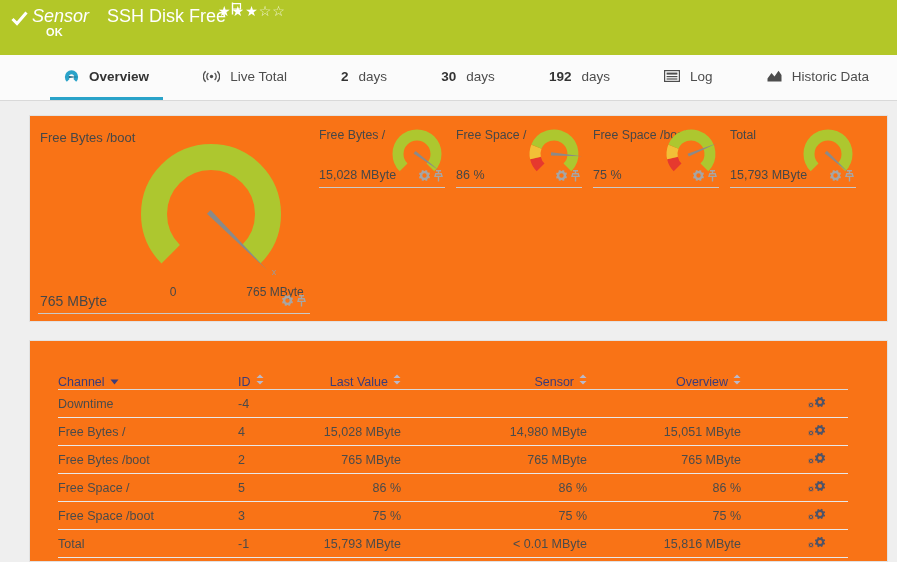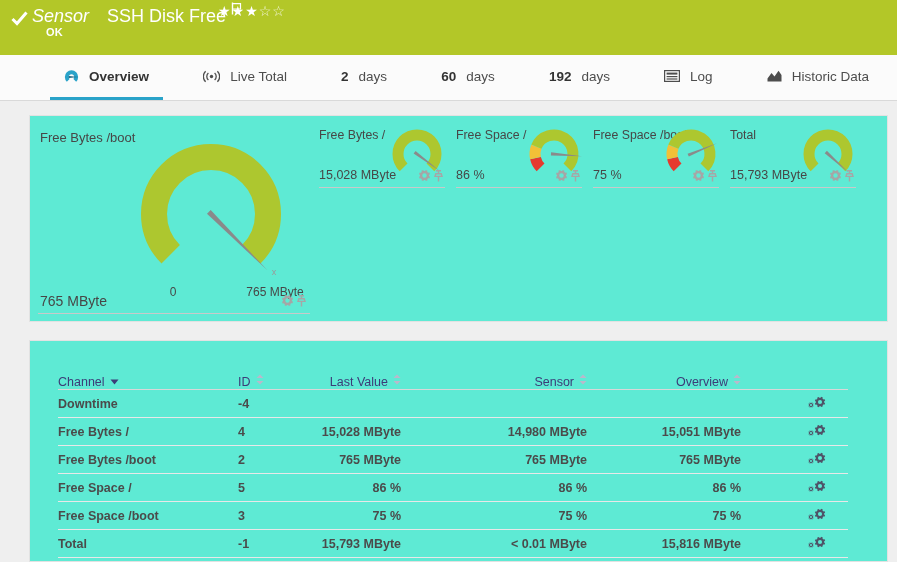--- a/index.html
+++ b/index.html
@@ -19,21 +19,21 @@
   
   .tabbar { height:46px; background:#fbfbfb; border-bottom:1px solid #d9d9d9; display:flex; align-items:stretch; justify-content:space-between; padding:0 14px 0 50px; }
   .tab { display:flex; align-items:center; gap:10px; font-size:13.5px; color:#4d4d4d; padding:0 14px; border-bottom:3px solid transparent; cursor:pointer; }
   .tab .num { font-weight:bold; color:#333; }
   .tab.active { color:#333; font-weight:bold; border-bottom-color:#2aa3c9; }
   .tab svg { display:block; }
 
   .page-gap { height:14px; }
 
   
-  .panel { background:#5eead4; border:1px solid #e2e2e2; margin-left:29px; width:859px; }
+  .panel { background:#f97316; border:1px solid #e2e2e2; margin-left:29px; width:859px; }
   .gauge-panel { height:207px; position:relative; }
   .table-panel { height:222px; margin-top:18px; padding:28px 0 0 28px; }
 
   
   .tile-big { position:absolute; left:8px; top:6px; width:272px; height:192px; border-bottom:1px solid #c9c9c9; }
   .tile-big .tile-title { position:absolute; left:2px; top:8px; font-size:13px; color:#474747; }
   .tile-big svg.gauge { position:absolute; left:78px; top:-8px; }
   .scale-min { position:absolute; left:120px; top:163px; width:30px; text-align:center; font-size:12px; color:#474747; }
   .scale-max { position:absolute; left:182px; top:163px; width:110px; text-align:center; font-size:12px; color:#474747; }
   .tile-big .tile-value { position:absolute; left:2px; bottom:4px; font-size:14px; color:#474747; }
@@ -48,21 +48,21 @@
   .tile-sm .tile-icons { position:absolute; right:2px; bottom:1px; }
   .tile-icons { display:flex; gap:3px; align-items:center; cursor:pointer; }
 
   
   table.channels { border-collapse:collapse; table-layout:fixed; width:790px; font-size:12.5px; }
   table.channels col.c-channel{width:180px} table.channels col.c-id{width:65px}
   table.channels col.c-last{width:98px} table.channels col.c-min{width:186px}
   table.channels col.c-max{width:154px} table.channels col.c-set{width:107px}
   table.channels th { font-weight:normal; color:#3c3c78; text-align:left; padding:5px 0 0 0; border-bottom:1px solid #d8d8d8; white-space:nowrap; cursor:pointer; }
   table.channels th.r { text-align:right;margin-top:32px; }
-  table.channels td { padding:6px 0; border-bottom:1px solid #e8e8e8; color:#4b4b4b; white-space:nowrap;font-weight:bold; }
+  table.channels td { padding:6px 0; border-bottom:1px solid #e8e8e8; color:#4b4b4b; white-space:nowrap; }
   table.channels td.r { text-align:right; }
   table.channels td.set { text-align:right; padding-right:22px; cursor:pointer; }
   .sort-ic { display:inline-block; margin-left:5px; vertical-align:1px; }
 </style>
 </head>
 <body>
 
 <div>
 
   <div class="sensor-header">
@@ -98,21 +98,21 @@
             <path d="M5.4 3 a4.6 4.6 0 0 0 0 7 M2.6 1.2 a7.4 7.4 0 0 0 0 10.6 M11.6 3 a4.6 4.6 0 0 1 0 7 M14.4 1.2 a7.4 7.4 0 0 1 0 10.6" stroke="#4d4d4d" stroke-width="1.3" fill="none"></path>
           </svg>
         </span>
         <span>Live Total</span>
       </div>
       <div class="tab">
         <span class="num">2</span>
         <span>days</span>
       </div>
       <div class="tab">
-        <span class="num">60</span>
+        <span class="num">30</span>
         <span>days</span>
       </div>
       <div class="tab">
         <span class="num">192</span>
         <span>days</span>
       </div>
       <div class="tab">
         <span>
           <svg width="16" height="12" viewBox="0 0 16 12">
             <rect x="0.6" y="0.6" width="14.8" height="10.8" fill="none" stroke="#4d4d4d" stroke-width="1.2"></rect>

